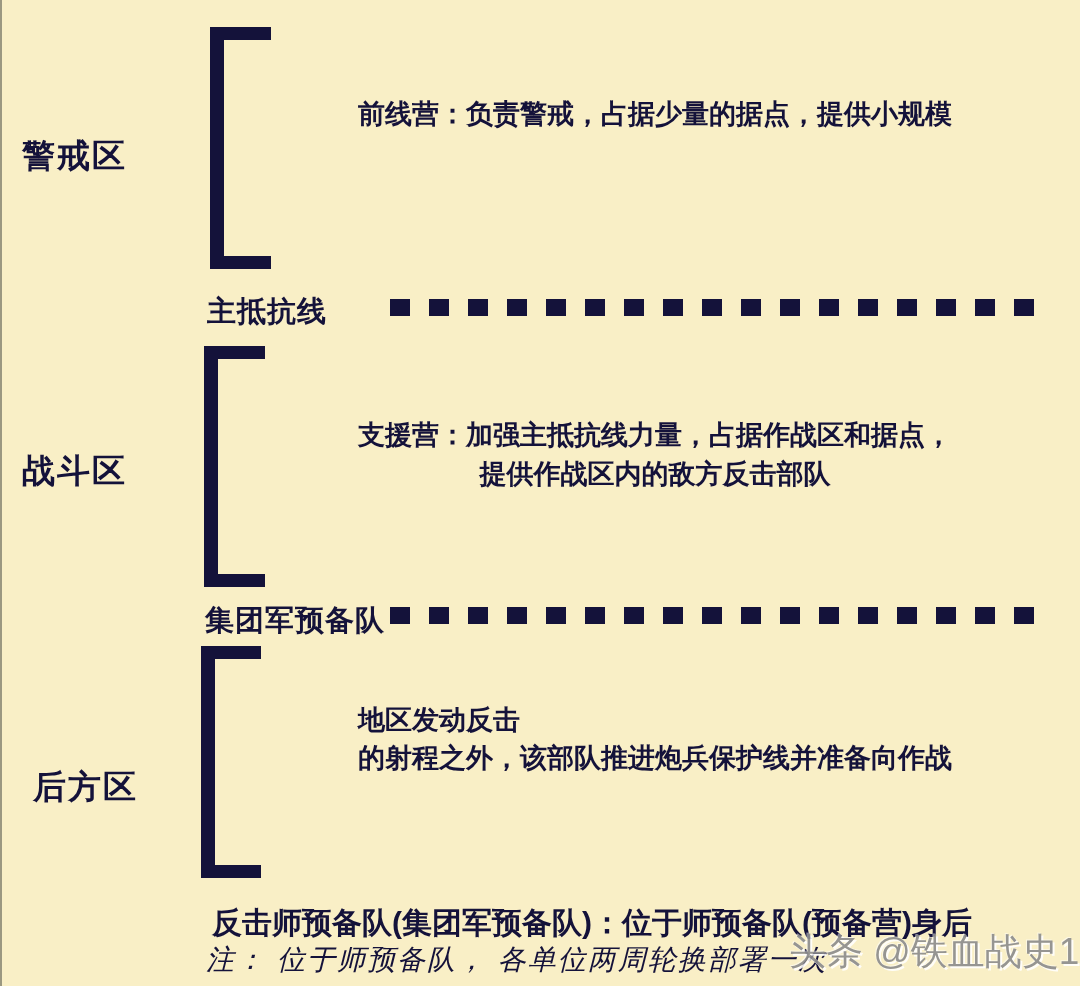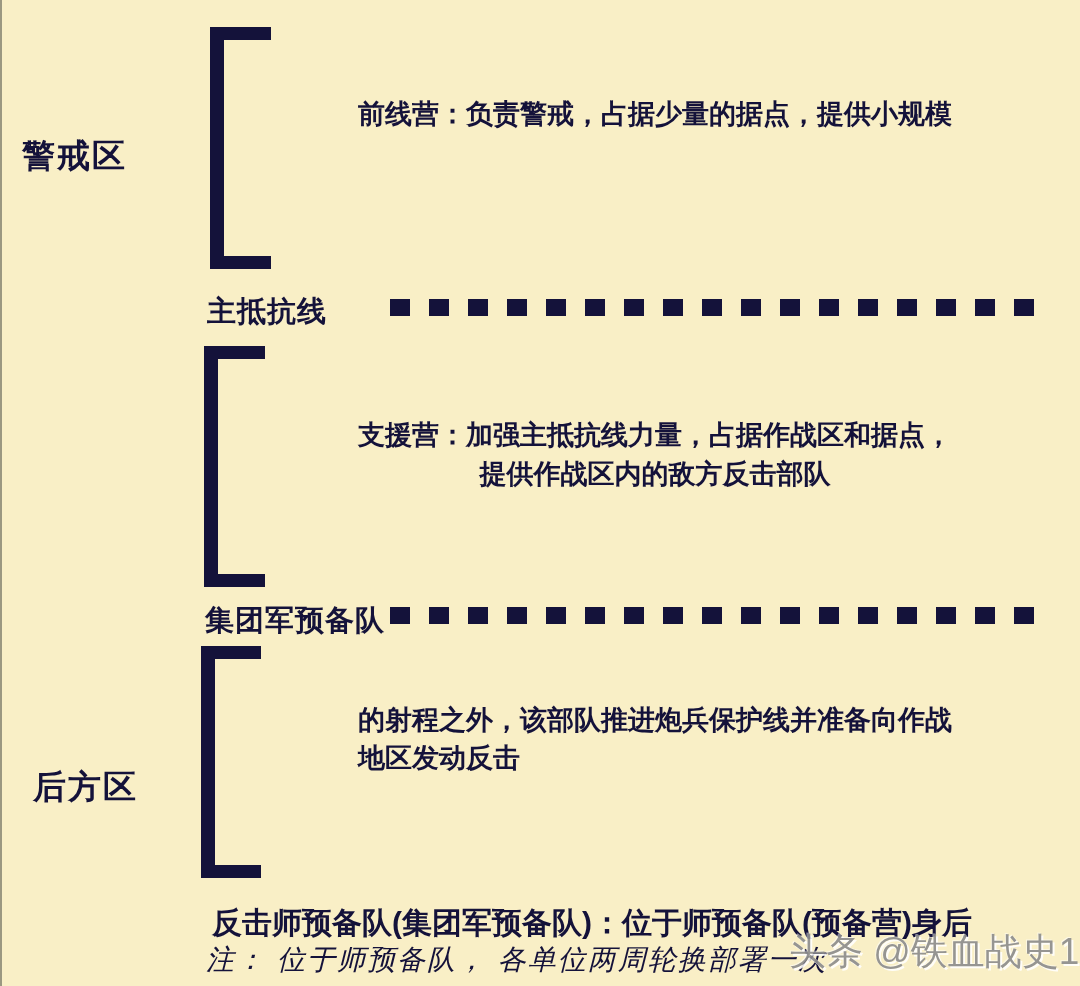--- a/index.html
+++ b/index.html
@@ -101,32 +101,33 @@
 
   <div class="zone-label zone-1">警戒区</div>
   <div class="bracket bracket-1"></div>
   <div class="desc desc-1">
     <div>前线营：负责警戒，占据少量的据点，提供小规模</div>
   </div>
 
   <div class="boundary-label boundary-label-1">主抵抗线</div>
   <div class="dash-line dash-line-1"></div>
 
+  <div class="zone-label zone-2">战斗区</div>
   <div class="bracket bracket-2"></div>
   <div class="desc desc-2">
     <div>支援营：加强主抵抗线力量，占据作战区和据点，</div>
     <div>提供作战区内的敌方反击部队</div>
   </div>
 
   <div class="boundary-label boundary-label-2">集团军预备队</div>
   <div class="dash-line dash-line-2"></div>
 
   <div class="zone-label zone-3">后方区</div>
   <div class="bracket bracket-3"></div>
   <div class="desc desc-3">
+    <div>地区发动反击</div>
     <div>的射程之外，该部队推进炮兵保护线并准备向作战</div>
-    <div>地区发动反击</div>
   </div>
 
   <div class="reserve-line">反击师预备队(集团军预备队)：位于师预备队(预备营)身后</div>
   <div class="note-line">注： 位于师预备队， 各单位两周轮换部署一次</div>
   <div class="watermark">头条 @铁血战史1927</div>
 </div>
 
 </body></html>

